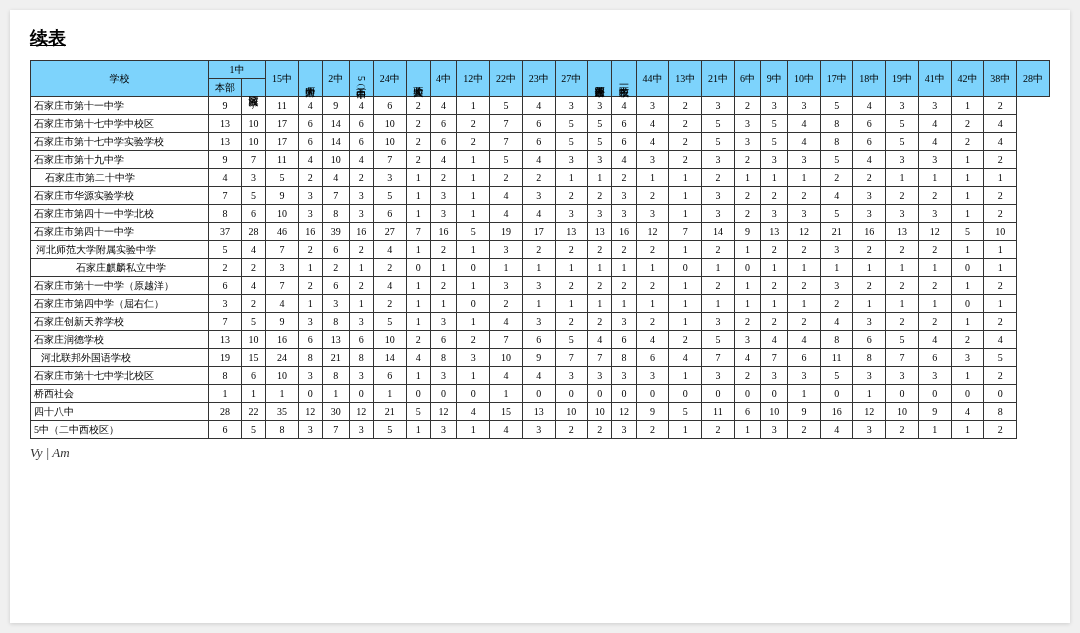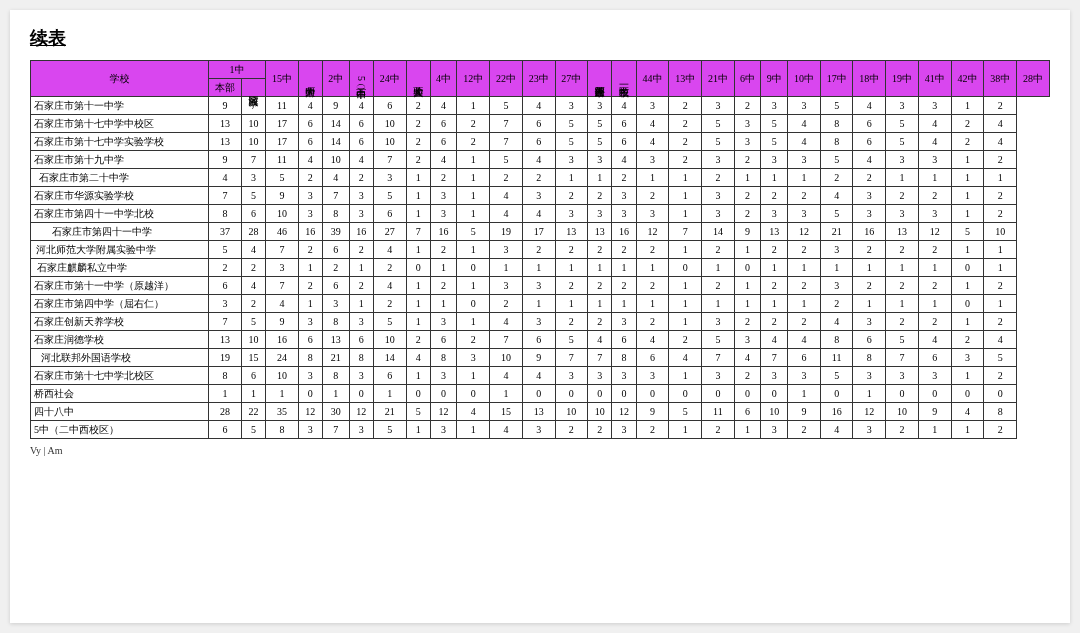--- a/index.html
+++ b/index.html
@@ -32,31 +32,32 @@
       font-size: 10px;
     }
     th, td {
       border: 1px solid #333;
       text-align: center;
       padding: 2px 3px;
       line-height: 1.3;
       vertical-align: middle;
     }
     th {
-      background: #d946ef;
+      background: #7dd3fc;
       font-weight: normal;
     }
     .school-col {
       min-width: 70px;
       text-align: center;
     }
     .footer-note {
-      font-size: 10px;
+      font-size: 13px;
       color: #333;
       margin-top: 6px;
+      font-style: italic;
     }
   </style>
 </head>
 <body>
 
 <div class="page">
   <div class="page-title">续表</div>
   <table>
     <thead>
       <tr>
@@ -209,21 +210,21 @@
           <td>3</td>
           <td>3</td>
           <td>5</td>
           <td>4</td>
           <td>3</td>
           <td>3</td>
           <td>1</td>
           <td>2</td>
         </tr>
         <tr>
-          <td style="text-align: left; padding-left: 8px;">石家庄市第二十中学</td>
+          <td style="text-align: left; padding-left: 14px;">石家庄市第二十中学</td>
           <td>4</td>
           <td>3</td>
           <td>5</td>
           <td>2</td>
           <td>4</td>
           <td>2</td>
           <td>3</td>
           <td>1</td>
           <td>2</td>
           <td>1</td>
@@ -299,21 +300,21 @@
           <td>3</td>
           <td>3</td>
           <td>5</td>
           <td>3</td>
           <td>3</td>
           <td>3</td>
           <td>1</td>
           <td>2</td>
         </tr>
         <tr>
-          <td style="text-align: left; padding-left: 21px;">石家庄市第四十一中学</td>
+          <td style="text-align: left; padding-left: 3px;">石家庄市第四十一中学</td>
           <td>37</td>
           <td>28</td>
           <td>46</td>
           <td>16</td>
           <td>39</td>
           <td>16</td>
           <td>27</td>
           <td>7</td>
           <td>16</td>
           <td>5</td>
@@ -359,21 +360,21 @@
           <td>2</td>
           <td>2</td>
           <td>3</td>
           <td>2</td>
           <td>2</td>
           <td>2</td>
           <td>1</td>
           <td>1</td>
         </tr>
         <tr>
-          <td style="text-align: left; padding-left: 6px;">石家庄麒麟私立中学</td>
+          <td style="text-align: center; padding-left: 6px;">石家庄麒麟私立中学</td>
           <td>2</td>
           <td>2</td>
           <td>3</td>
           <td>1</td>
           <td>2</td>
           <td>1</td>
           <td>2</td>
           <td>0</td>
           <td>1</td>
           <td>0</td>

